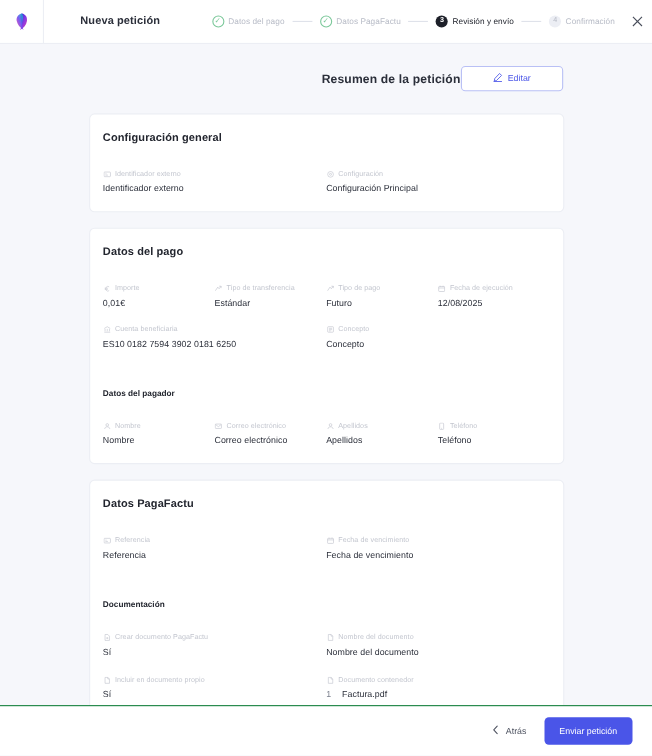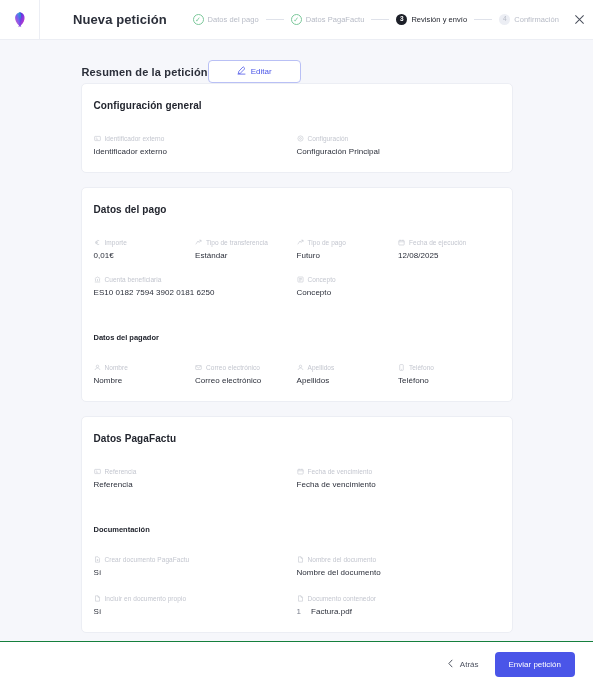--- a/index.html
+++ b/index.html
@@ -40,21 +40,21 @@
     height: 40px;
     display: flex;
     align-items: center;
     justify-content: center;
     border-right: 1px solid #eceef4;
     flex: 0 0 40px;
   }
   .logo-mark { display:block; }
 
   .header-title {
-    font-size: 13px;
+    font-size: 10px;
     font-weight: bold;
     color: #2b2f3a;
     margin-left: 16px;
     letter-spacing: .1px;
     white-space: nowrap;
     padding-left: 17px;
   }
 
   .stepper {
     margin-left: auto;
@@ -130,22 +130,22 @@
 
   .wrap {
     width: 432px;
     margin: 0 auto;
     padding-top: 20px;
   }
 
   .page-head {
     display: flex;
     align-items: center;
-    justify-content: flex-start;
-    margin-bottom: 0;
+    justify-content: flex-end;
+    margin-bottom: 20px;
     padding: 0 1px;
   }
   .page-title {
     font-size: 11px;
     font-weight: bold;
     color: #2b2f3a;
     letter-spacing: .15px;
   }
 
   .edit-btn {

